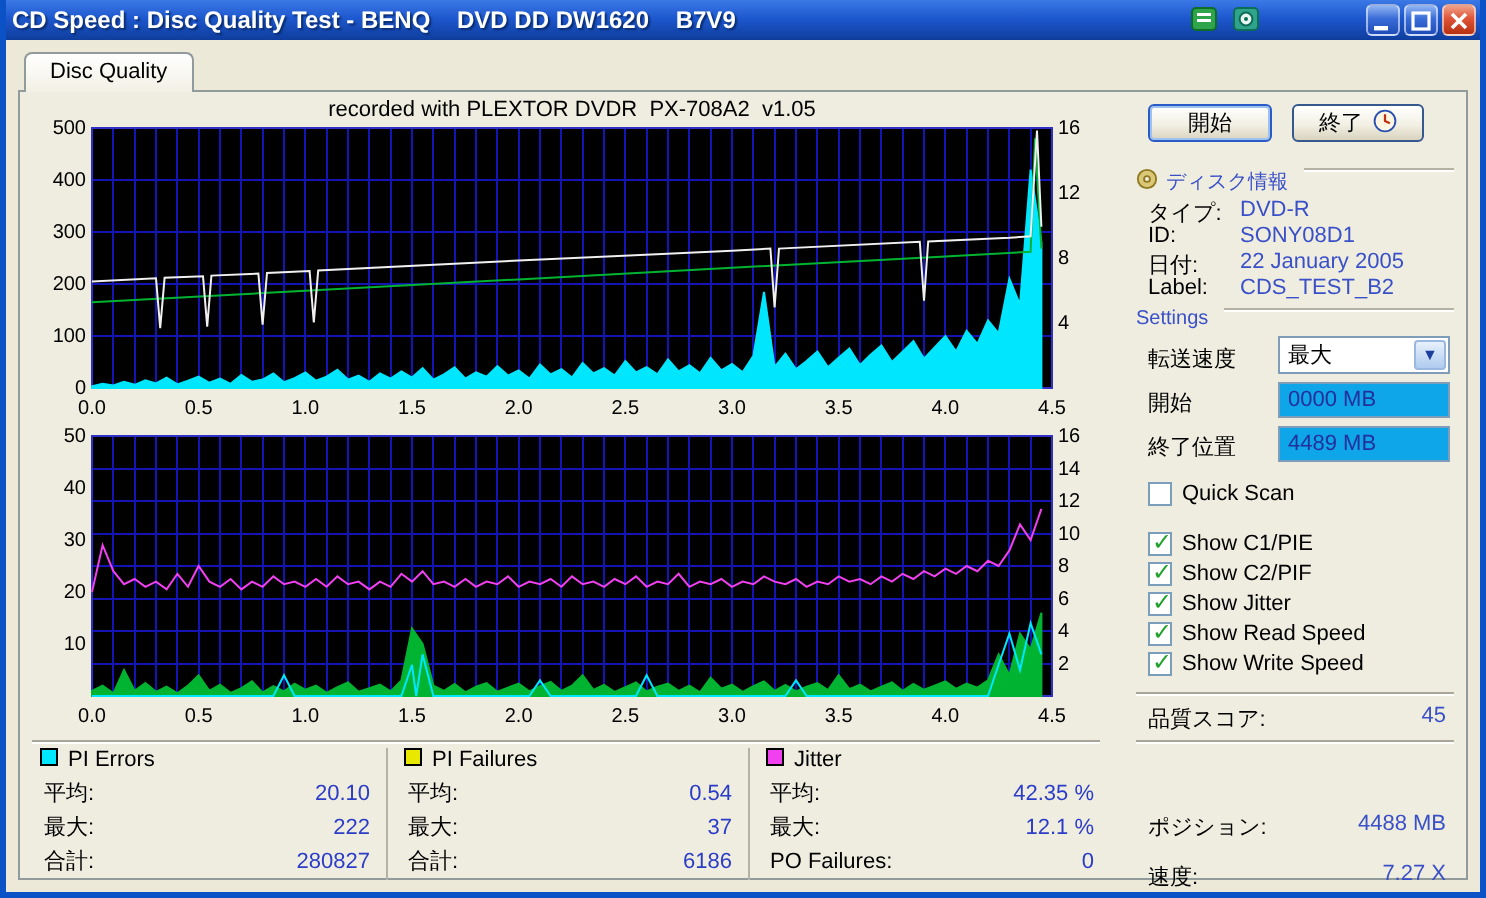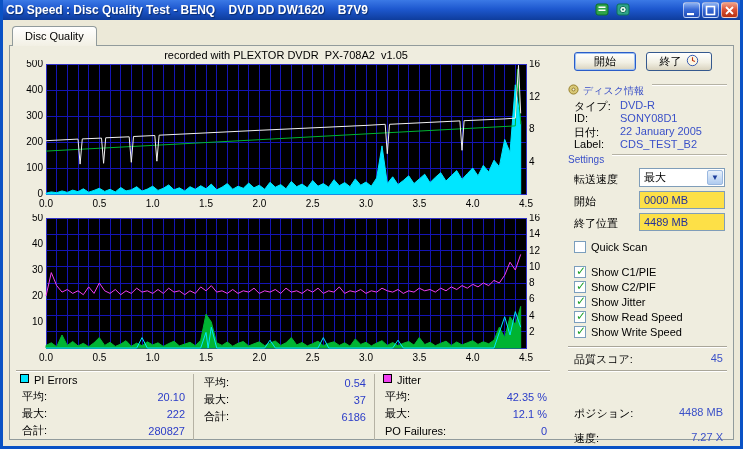--- a/index.html
+++ b/index.html
@@ -68,21 +68,21 @@
   .rprow .val{color:#3A50C8;white-space:nowrap}
   #di-0{top:49px}#di-1{top:62px}#di-2{top:75px}#di-3{top:88px}
   #lb-speed{top:122px}#lb-start{top:144px}#lb-end{top:166px}
 
   .select{position:absolute;right:6px;top:118px;width:86px;height:19px;border:1px solid #7F9DB9;
     background:#fff;display:flex;align-items:center;padding-left:4px;font-size:11px}
   .select .arrow{position:absolute;right:1px;top:1px;bottom:1px;width:16px;
     background:linear-gradient(#E8F1FB,#AFCBEF);border:1px solid #9AB8E0;border-radius:2px;
     display:flex;align-items:center;justify-content:center;color:#1C3E9C;font-size:8px}
 
-  .tin{position:absolute;right:6px;width:86px;height:18px;border:1px solid #7F9DB9;background:#fde047;
+  .tin{position:absolute;right:6px;width:86px;height:18px;border:1px solid #7F9DB9;background:#0ea5e9;
     font-size:11px;color:#23309C;padding:0 4px;font-family:inherit}
   #in-start{top:141px}
   #in-end{top:163px}
 
   .cb{position:absolute;left:14px;display:flex;align-items:flex-end;gap:5px;height:14px}
   .cb .box{width:12px;height:12px;background:#fff;border:1px solid #7B9EBD;position:relative}
   .cb.checked .box::after{content:"\2713";position:absolute;left:1px;top:-3px;
     color:#1FA12B;font-size:12px;font-weight:bold}
   #cb-0{top:189px}#cb-1{top:214px}#cb-2{top:229px}#cb-3{top:244px}#cb-4{top:259px}#cb-5{top:274px}
 
@@ -314,20 +314,24 @@
         <div class="stat-row">
             <span>最大:</span>
             <span class="val">222</span>
           </div>
         <div class="stat-row">
             <span>合計:</span>
             <span class="val">280827</span>
           </div>
       </div>
       <div class="stat">
+        <div class="stat-head">
+          <span class="swatch" style="background: rgb(232, 232, 0);"></span>
+          <span>PI Failures</span>
+        </div>
         <div class="stat-row">
             <span>平均:</span>
             <span class="val">0.54</span>
           </div>
         <div class="stat-row">
             <span>最大:</span>
             <span class="val">37</span>
           </div>
         <div class="stat-row">
             <span>合計:</span>

